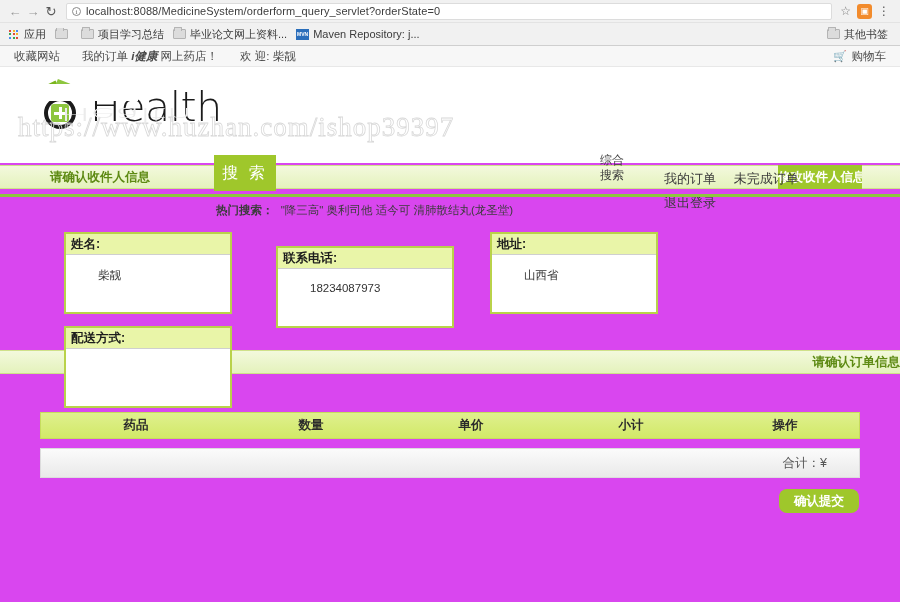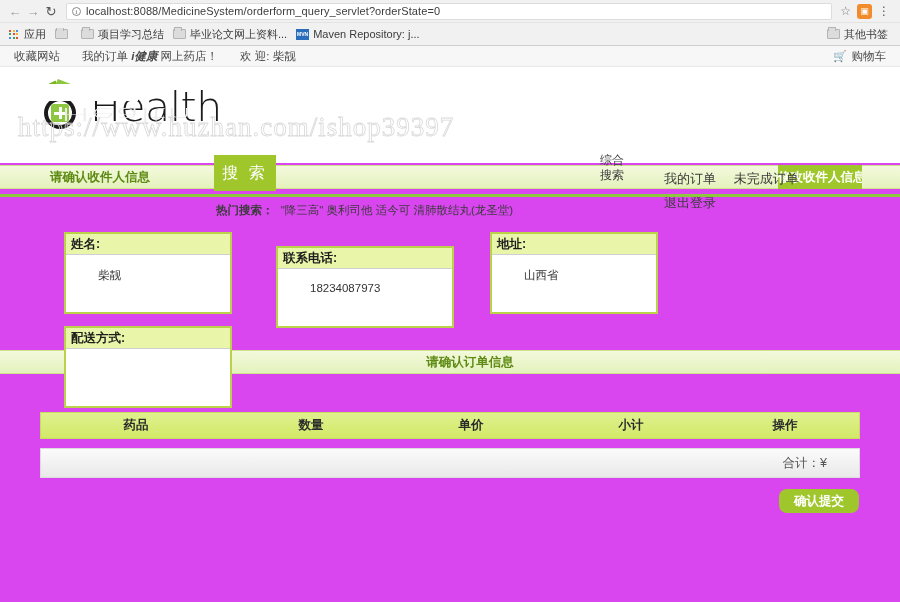--- a/index.html
+++ b/index.html
@@ -391,21 +391,21 @@
   }
 
   #order-bar {
     position: absolute;
     left: 0; top: 304px;
     width: 900px;
     z-index: 1;
   }
   #order-bar .sb-title {
     width: 100%;
-    text-align: center;
+    text-align: right;
     padding-left: 40px;
   }
 
   
   #order-table {
     position: absolute;
     left: 40px; top: 366px;
     width: 820px;
   }
   #table-head {

